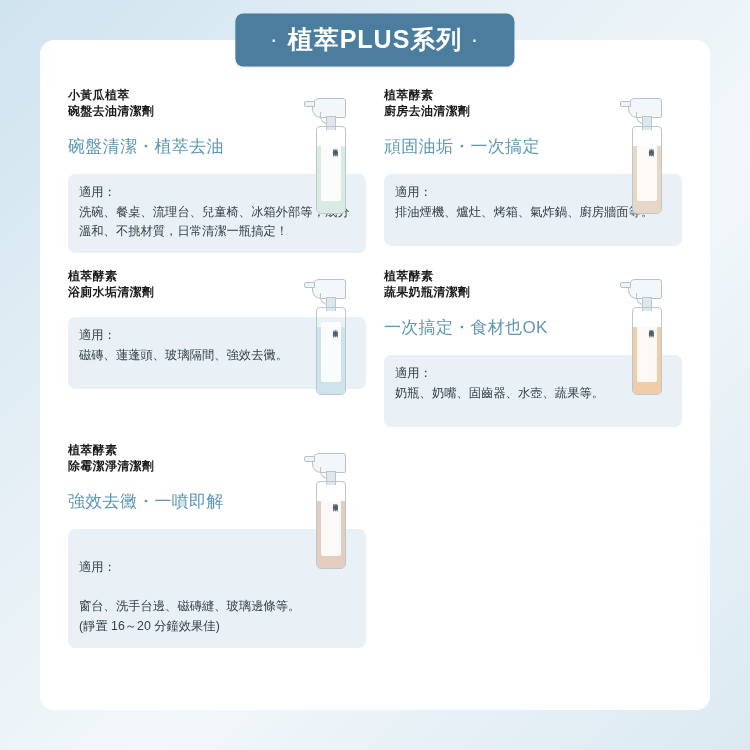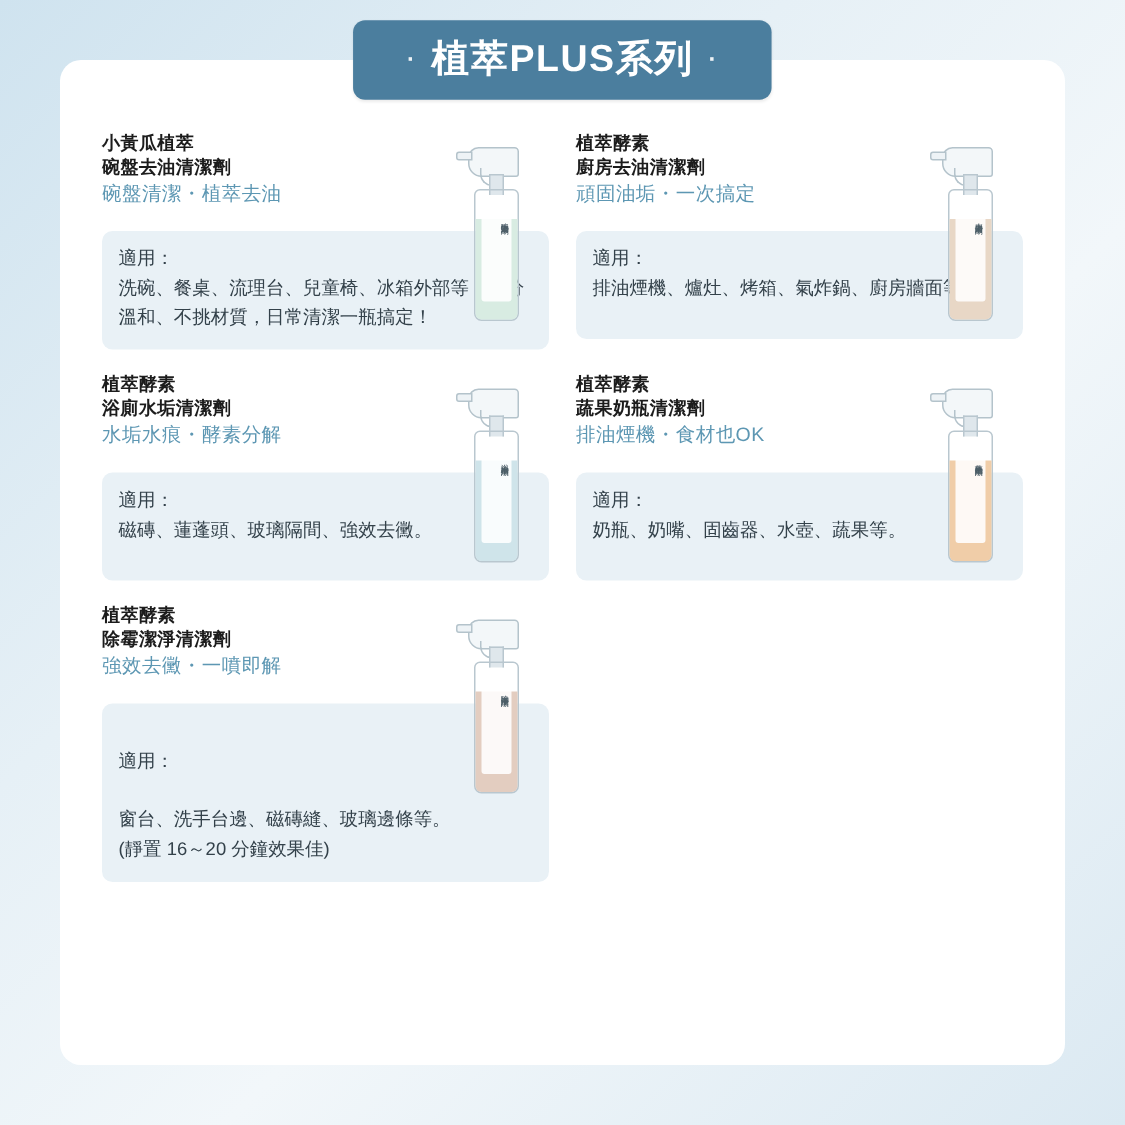--- a/index.html
+++ b/index.html
@@ -51,22 +51,22 @@
   .item { width: 298px; position: relative; }
   .item .texts { padding-right: 70px; }
   .title {
     font-size: 12px;
     font-weight: bold;
     color: #1c1c1c;
     line-height: 1.32;
     letter-spacing: 0.3px;
   }
   .subtitle {
-    margin-top: 0;
-    font-size: 13px;
+    margin-top: 15px;
+    font-size: 17px;
     color: #5d97b3;
     letter-spacing: 0.3px;
   }
   .usebox {
     margin-top: 16px;
     background: #e9f1f6;
     border-radius: 7px;
     padding: 9px 11px 11px 11px;
     font-size: 12.3px;
     line-height: 1.62;
@@ -214,21 +214,20 @@
     </div>
 
     <div class="row">
 
       <div class="item">
         <div class="texts">
           <div class="title">
             <div>植萃酵素</div>
             <div>浴廁水垢清潔劑</div>
           </div>
-          <div class="subtitle">水垢水痕・酵素分解</div>
         </div>
         <div class="bottle">
           <div class="b-wrap">
             <div class="b-trigger"></div>
             <div class="b-nozzle"></div>
             <div class="b-handle"></div>
             <div class="b-neck"></div>
             <div class="b-body">
               <div class="b-liquid" style="background:#cfe4ea"></div>
               <div class="b-label">浴廁水垢清潔劑</div>
@@ -240,21 +239,21 @@
           <span>磁磚、蓮蓬頭、玻璃隔間、強效去黴。</span>
         </div>
       </div>
 
       <div class="item">
         <div class="texts">
           <div class="title">
             <div>植萃酵素</div>
             <div>蔬果奶瓶清潔劑</div>
           </div>
-          <div class="subtitle">排油煙機・食材也OK</div>
+          <div class="subtitle">一次搞定・食材也OK</div>
         </div>
         <div class="bottle">
           <div class="b-wrap">
             <div class="b-trigger"></div>
             <div class="b-nozzle"></div>
             <div class="b-handle"></div>
             <div class="b-neck"></div>
             <div class="b-body">
               <div class="b-liquid" style="background:#f0cda8"></div>
               <div class="b-label">蔬果奶瓶清潔劑</div>

